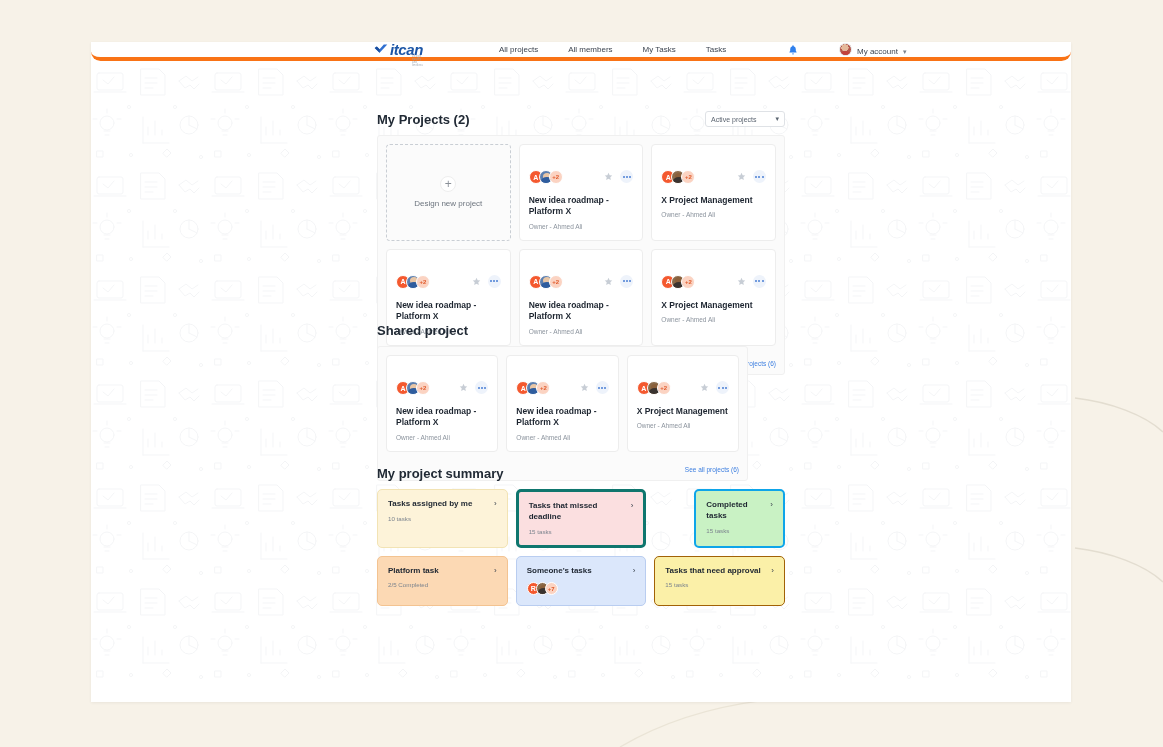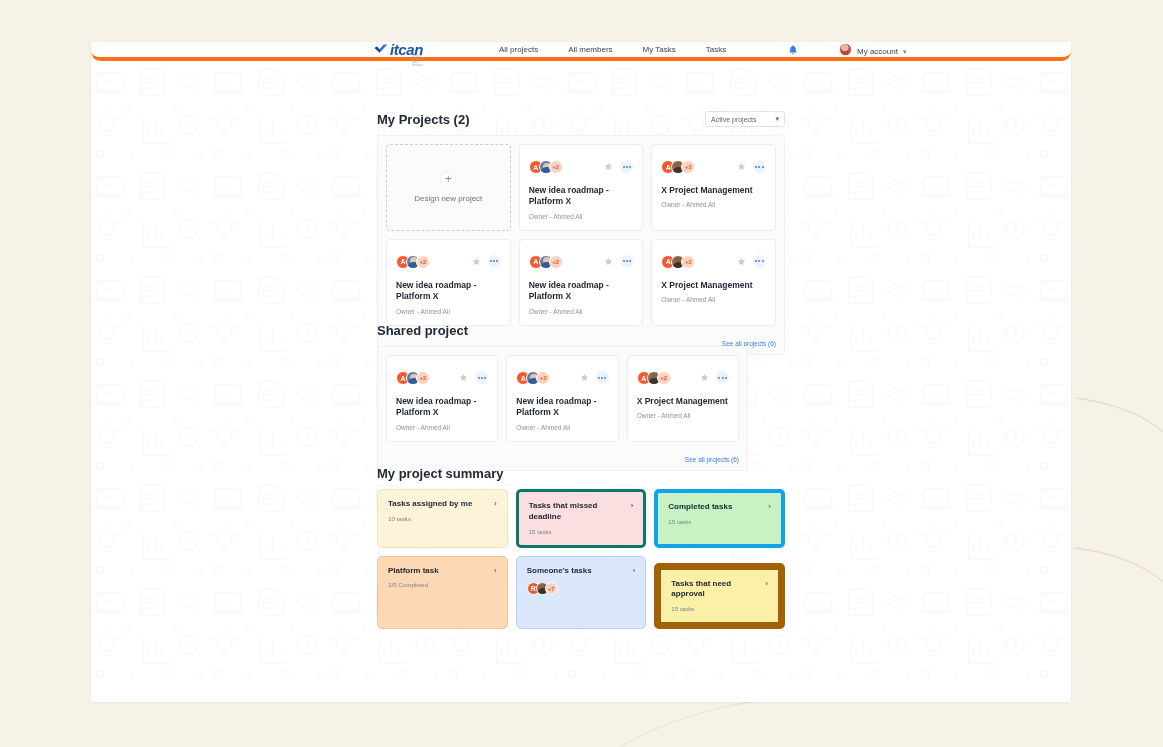--- a/index.html
+++ b/index.html
@@ -70,21 +70,21 @@
   .filter-select span { font-size: 7px; color: #5b6470; }
 
   .proj-panel {
     background: #fbfbfb; border: 1px solid #f0f0f0; border-radius: 3px;
     padding: 8px 8px 4px 8px;
   }
   .proj-grid { display: grid; grid-template-columns: repeat(3, 1fr); gap: 8px; }
 
   .card {
     background: #fff; border: 1px solid #ededed; border-radius: 4px;
-    padding: 15px 9px 10px 9px; min-height: 72px; cursor: pointer;
+    padding: 25px 9px 10px 9px; min-height: 72px; cursor: pointer;
   }
   .card-top { display: flex; align-items: flex-start; justify-content: space-between; }
   .avatars { display: flex; }
   .av { width: 14px; height: 14px; border-radius: 50%; border: 1.2px solid #fff; position: relative; overflow: hidden; }
   .av + .av { margin-left: -4px; }
   .av-a { background: #f4592f; color: #fff; font-size: 7px; font-weight: 700; display: flex; align-items: center; justify-content: center; }
   .av-photo { background: #5b7fb0; }
   .av-photo::before { content:""; position:absolute; left:3px; top:1.5px; width:8px; height:7px; border-radius:50%; background:#e8c6a6; }
   .av-photo::after { content:""; position:absolute; left:1px; bottom:-2px; width:12px; height:8px; border-radius:50% 50% 0 0; background:#2f5d9e; }
   .av-photo-dark { background: #8a6a4a; }
@@ -433,21 +433,21 @@
           </div>
 
           <div class="sum-card" style="background:#fbdfe0;border:3px solid #0f766e;">
             <div class="sum-top">
               <div class="sum-title">Tasks that missed deadline</div>
               <div class="sum-arrow">›</div>
             </div>
             <div class="sum-sub">15 tasks</div>
           </div>
 
-          <div class="sum-card" style="background:#c9f2c4;border:4px solid #0ea5e9;">
+          <div class="sum-card" style="background:#c9f2c4;border:2px solid #0ea5e9;margin-left:40px;">
             <div class="sum-top">
               <div class="sum-title">Completed tasks</div>
               <div class="sum-arrow">›</div>
             </div>
             <div class="sum-sub">15 tasks</div>
           </div>
 
           <div class="sum-card" style="background:#fcd9b4;border:1px solid #f3c391;">
             <div class="sum-top">
               <div class="sum-title">Platform task</div>
@@ -461,21 +461,21 @@
               <div class="sum-title">Someone's tasks</div>
               <div class="sum-arrow">›</div>
             </div>
             <div class="sum-avatars">
               <div class="av av-a">R</div>
               <div class="av av-photo-dark"></div>
               <div class="av av-more">+7</div>
             </div>
           </div>
 
-          <div class="sum-card" style="background:#fbf0a8;border:7px solid #a16207;margin-top:7px;">
+          <div class="sum-card" style="background:#fbf0a8;border:1px solid #a16207;">
             <div class="sum-top">
               <div class="sum-title">Tasks that need approval</div>
               <div class="sum-arrow">›</div>
             </div>
             <div class="sum-sub">15 tasks</div>
           </div>
 
         </div>
       </div>
 

